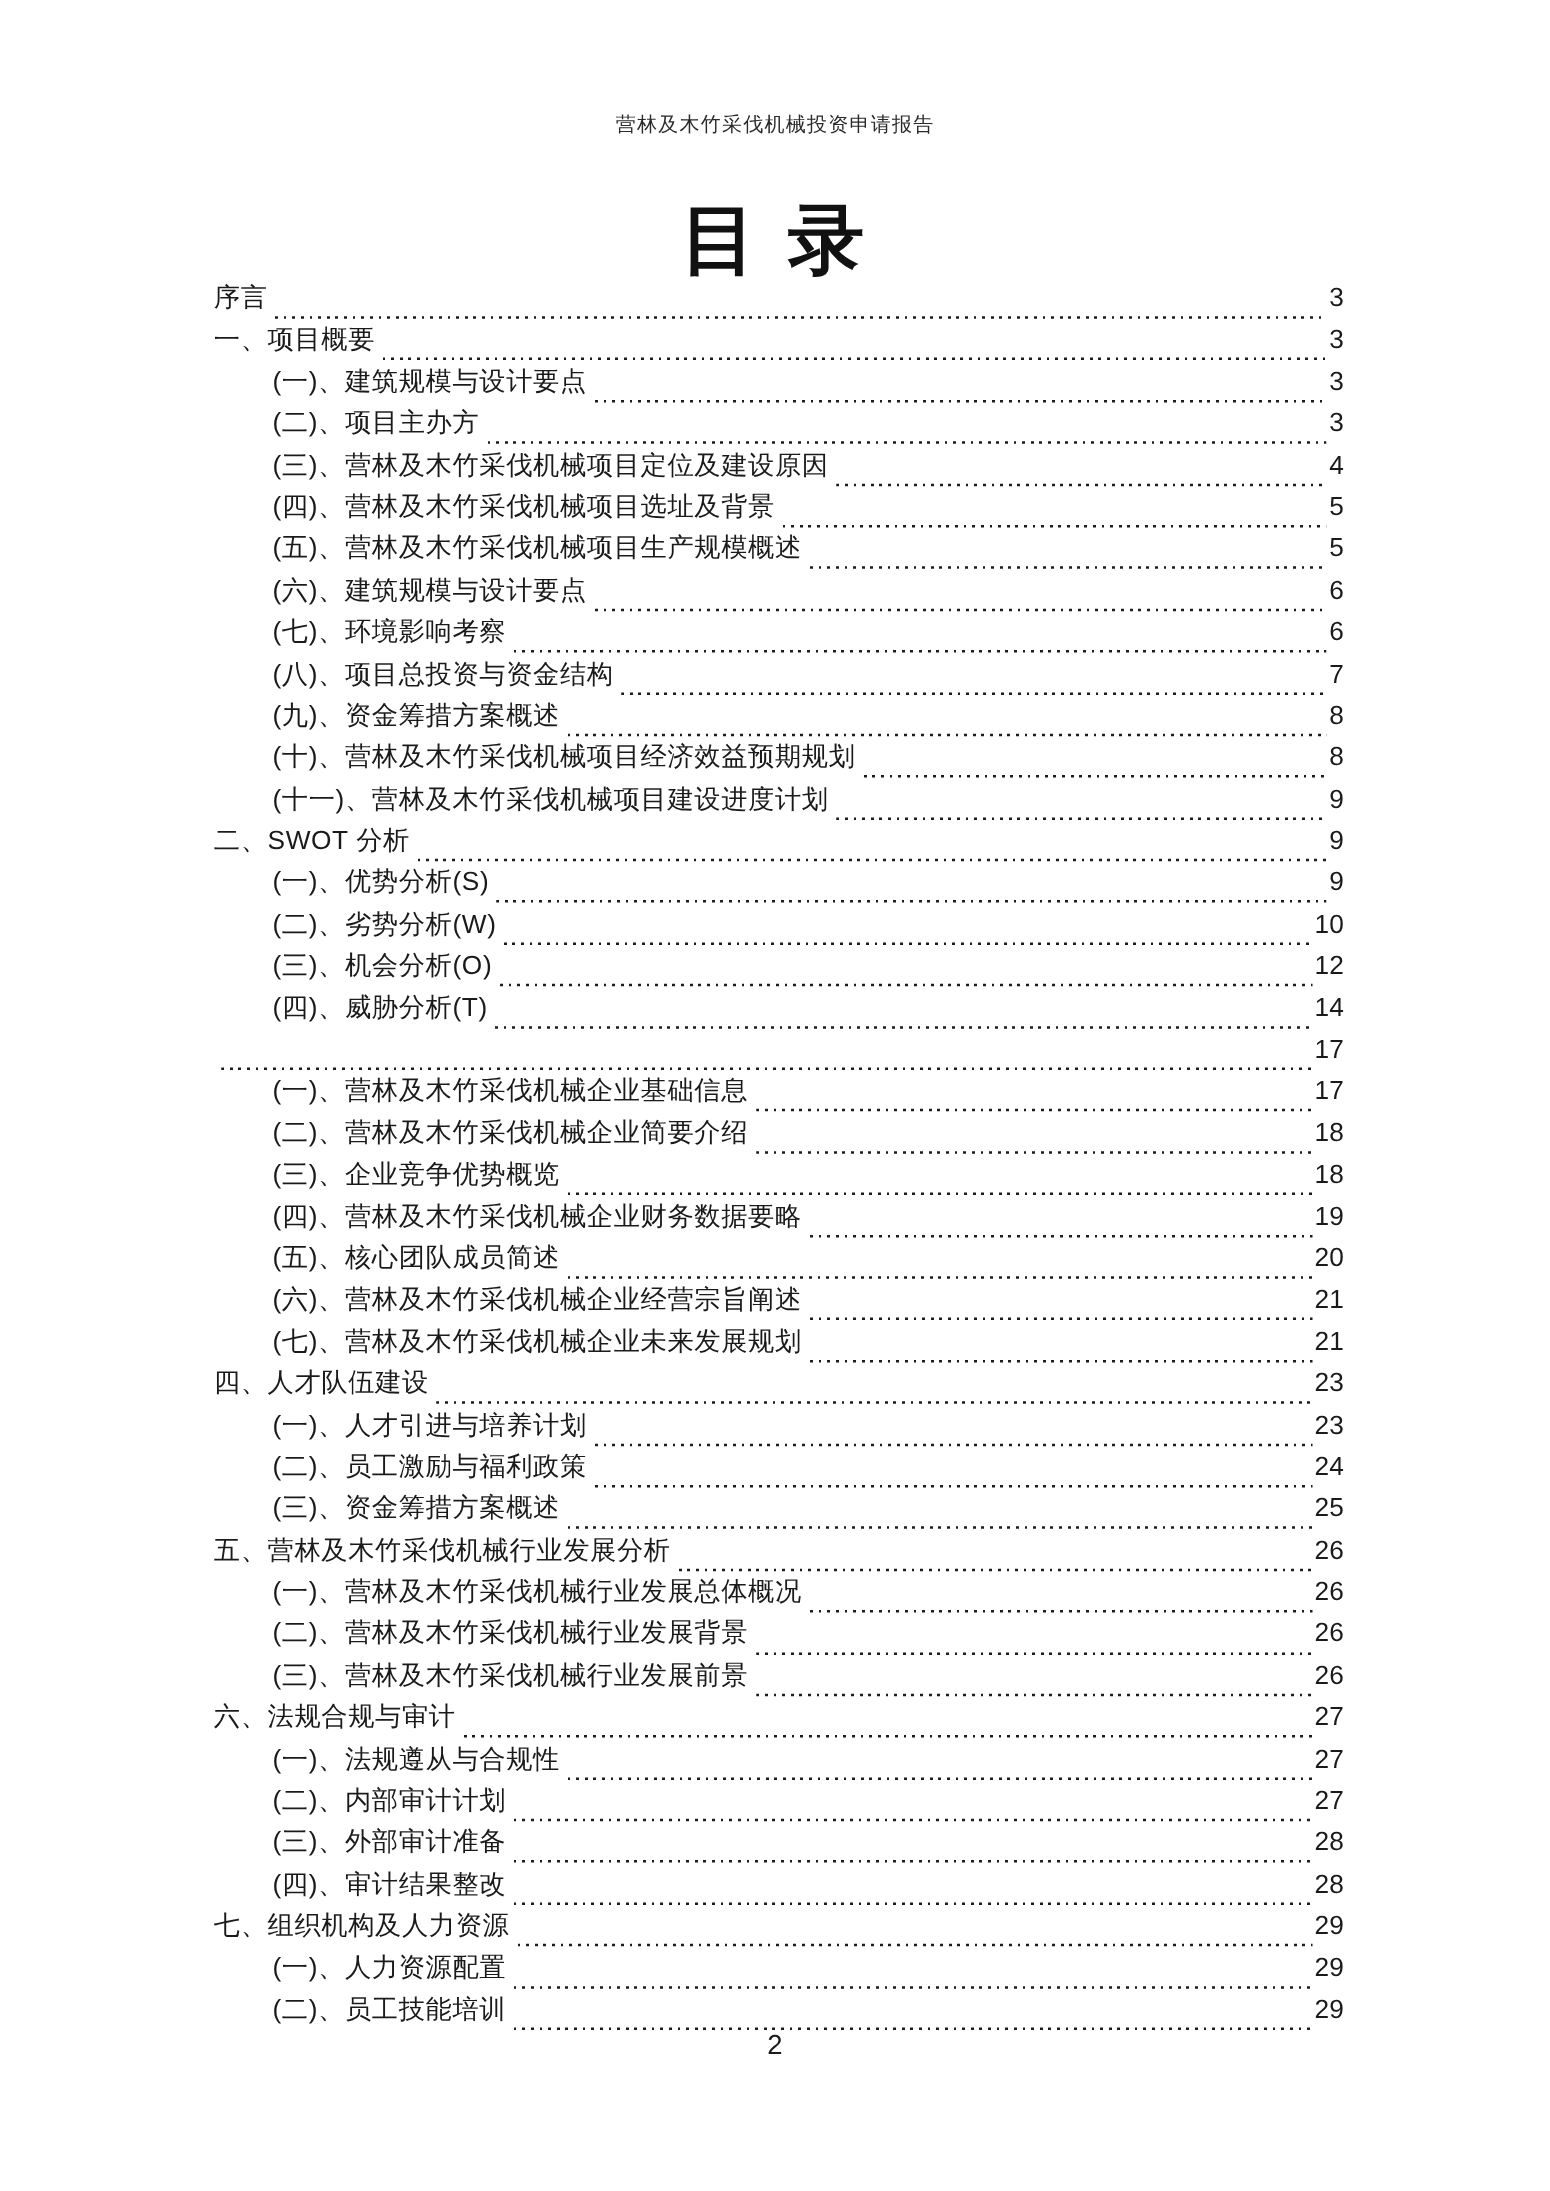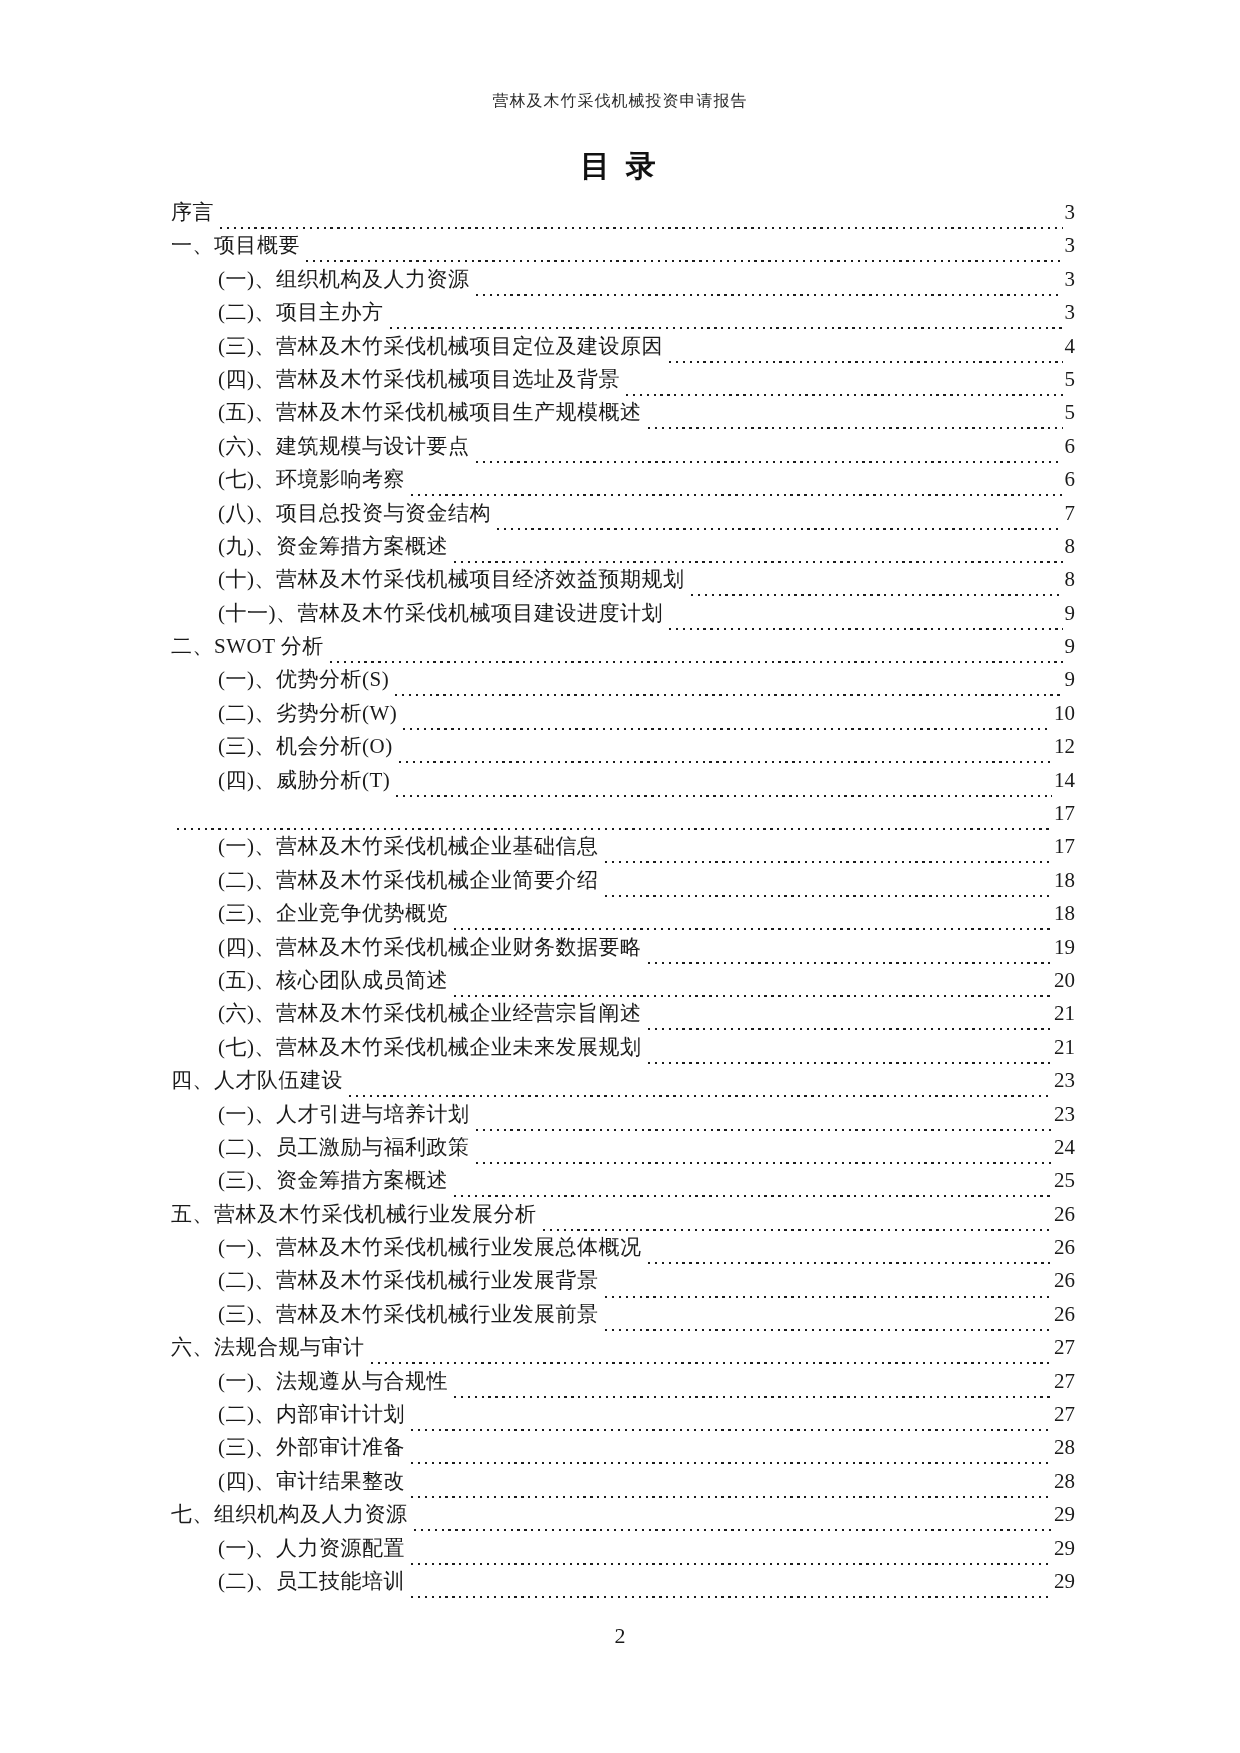--- a/index.html
+++ b/index.html
@@ -6,36 +6,36 @@
     margin: 0;
     padding: 0;
     background: #ffffff;
   }
   .page {
     position: relative;
     width: 1240px;
     height: 1753px;
     background: #ffffff;
     color: #1a1a1a;
-    font-family: Liberation Serif, serif;
+    font-family: Liberation Sans, sans-serif;
     overflow: hidden;
     box-sizing: border-box;
   }
   .doc-header {
     padding-top: 90px;
     text-align: center;
     font-size: 16px;
     line-height: 22px;
     letter-spacing: 1px;
     color: #2a2a2a;
   }
   .doc-title {
-    margin-top: 28px;
+    margin-top: 54px;
     text-align: center;
-    font-size: 30px;
+    font-size: 61px;
     line-height: 52px;
     font-weight: bold;
     letter-spacing: 4px;
     color: #111111;
   }
   .toc {
     margin: 4px 165px 0 171px; 
   }
   .toc-row {
     display: flex;
@@ -93,21 +93,21 @@
     <span class="toc-label">序言</span>
     <span class="toc-leader"></span>
     <span class="toc-page">3</span>
   </div>
       <div class="toc-row level-1">
     <span class="toc-label">一、项目概要</span>
     <span class="toc-leader"></span>
     <span class="toc-page">3</span>
   </div>
       <div class="toc-row level-2">
-    <span class="toc-label">(一)、组织机构及人力资源</span>
+    <span class="toc-label">(一)、建筑规模与设计要点</span>
     <span class="toc-leader"></span>
     <span class="toc-page">3</span>
   </div>
       <div class="toc-row level-2">
     <span class="toc-label">(二)、项目主办方</span>
     <span class="toc-leader"></span>
     <span class="toc-page">3</span>
   </div>
       <div class="toc-row level-2">
     <span class="toc-label">(三)、营林及木竹采伐机械项目定位及建设原因</span>

